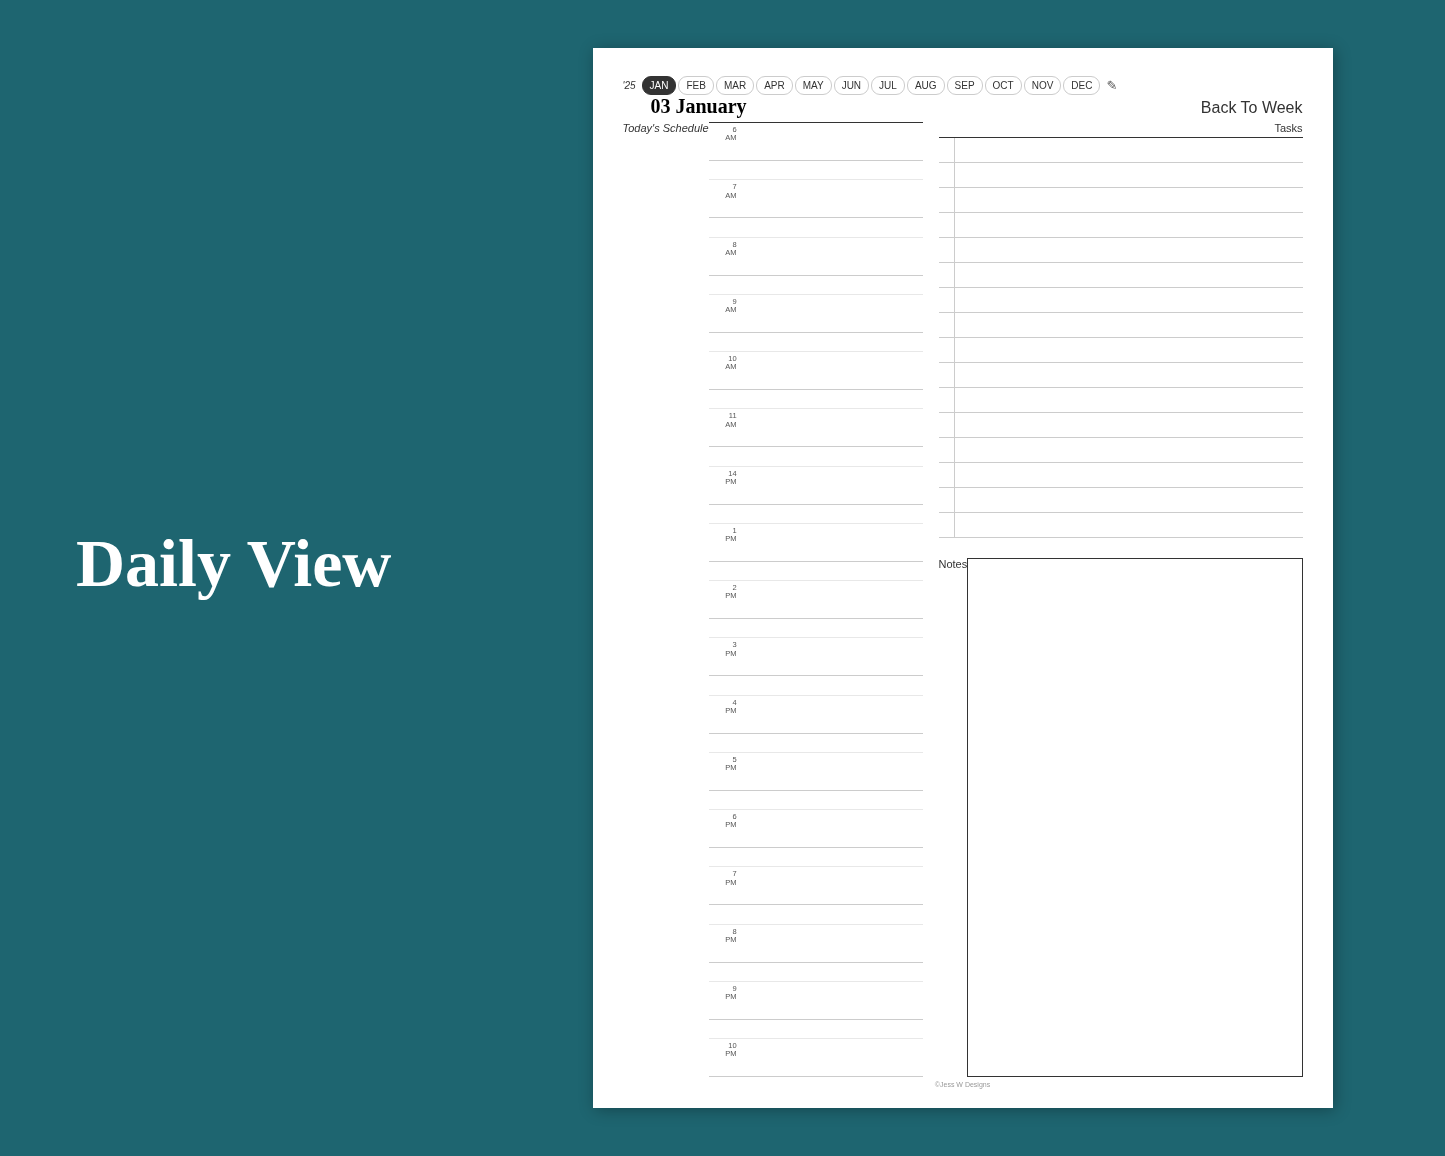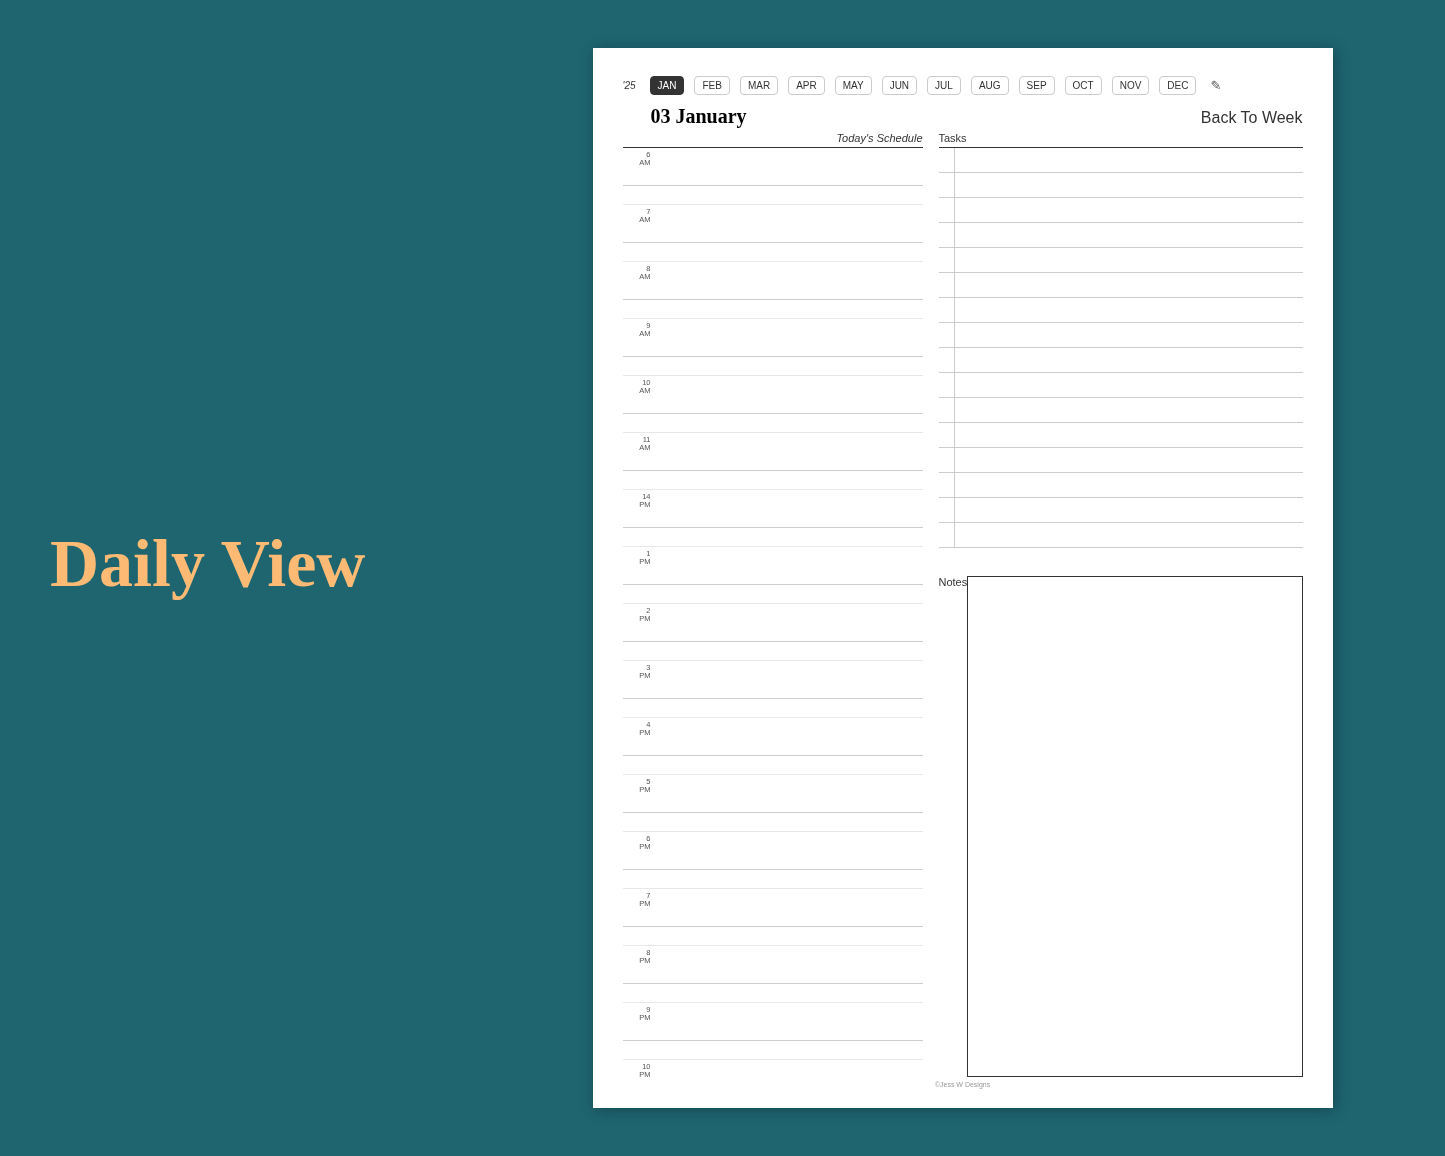--- a/index.html
+++ b/index.html
@@ -9,22 +9,22 @@
       height: 1156px;
       background-color: #1e6570;
       display: flex;
       align-items: center;
       font-family: Georgia, 'Times New Roman', serif;
       overflow: hidden;
     }
 
     .left-panel {
       width: 480px;
-      padding: 60px 50px;
-      color: #fdba74;
+      padding: 60px 76px;
+      color: #ffffff;
       flex-shrink: 0;
     }
 
     .left-panel h1 {
       font-size: 68px;
       font-weight: 900;
       font-family: Georgia, serif;
       line-height: 1.1;
       margin-bottom: 30px;
     }
@@ -52,37 +52,36 @@
       padding: 28px 30px 20px;
       display: flex;
       flex-direction: column;
       box-shadow: 2px 2px 15px rgba(0,0,0,0.3);
     }
 
     
     .month-nav {
       display: flex;
       align-items: center;
-      gap: 10px;
-      margin-bottom: 10px;
+      gap: 2px;
       font-size: 11px;
       font-family: Arial, sans-serif;
     }
 
     .month-nav .year-label {
       font-size: 10px;
       color: #333;
       margin-right: 4px;
       font-style: italic;
     }
 
     .month-btn {
       padding: 3px 7px;
       border: 1px solid #ccc;
-      border-radius: 4px;
+      border-radius: 9px;
       font-size: 10px;
       font-family: Arial, sans-serif;
       cursor: pointer;
       background: white;
       color: #333;
     }
 
     .month-btn.active {
       background: #333;
       color: white;
@@ -123,22 +122,21 @@
       display: flex;
       flex: 1;
       gap: 16px;
       overflow: hidden;
     }
 
     
     .schedule-col {
       flex: 0 0 300px;
       display: flex;
-      flex-direction: column;
-      text-align: right;
+      flex-direction: row;
     }
 
     .schedule-label {
       font-size: 11px;
       color: #333;
       font-family: Arial, sans-serif;
       margin-bottom: 3px;
       font-style: italic;
     }
 
@@ -178,21 +176,22 @@
 
     .time-line {
       flex: 1;
     }
 
     
     .right-col {
       flex: 1;
       display: flex;
       flex-direction: column;
-      gap: 12px;
+      gap: 4px;
+      text-align: right;
     }
 
     .tasks-section {
       flex: 0 0 auto;
     }
 
     .tasks-label {
       font-size: 11px;
       color: #333;
       font-family: Arial, sans-serif;

